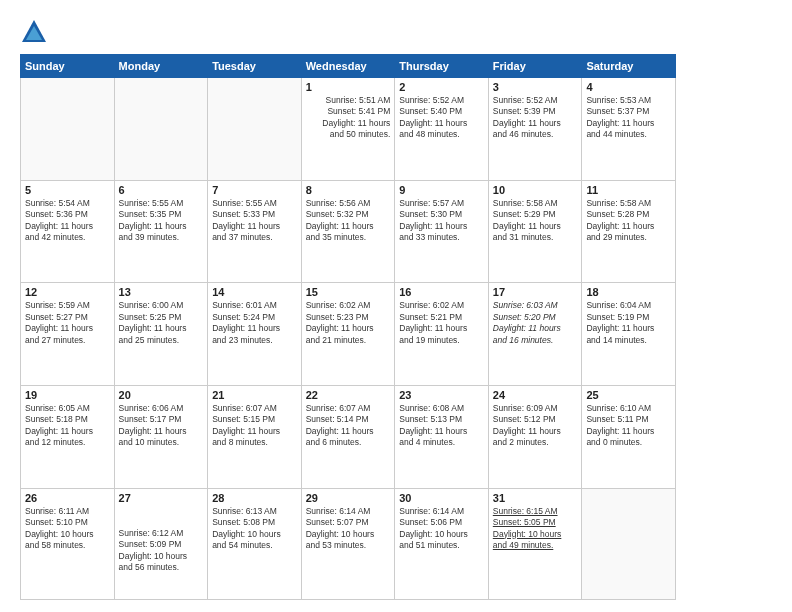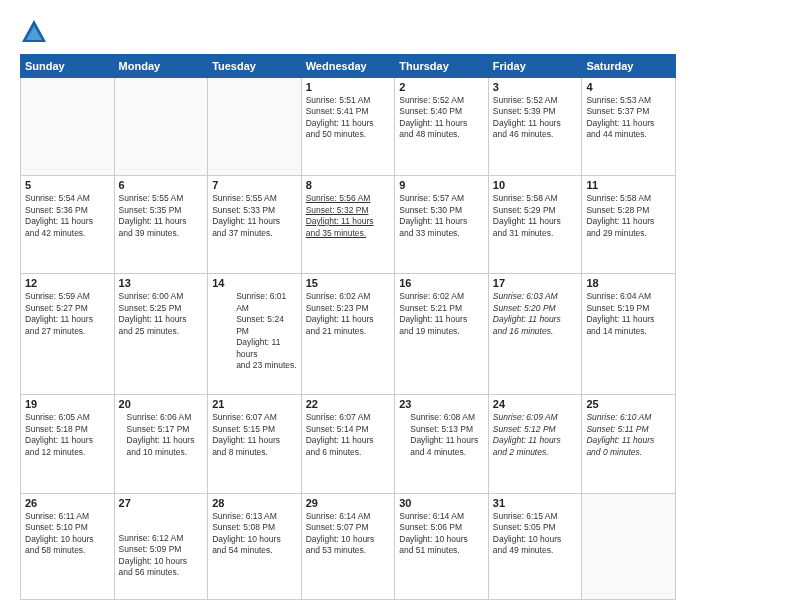--- a/index.html
+++ b/index.html
@@ -136,21 +136,21 @@
           <th>Saturday</th>
         </tr>
     </thead>
     <tbody id="calendar-body">
     <tr>
           <td class="empty-cell"></td>
           <td class="empty-cell"></td>
           <td class="empty-cell"></td>
           <td>
             <span class="day-num">1</span>
-            <div class="day-info" style="white-space: pre-line;">Sunrise: 5:51 AM
+            <div class="day-info" style="white-space: pre-line; text-align: right;">Sunrise: 5:51 AM
 Sunset: 5:41 PM
 Daylight: 11 hours
 and 50 minutes.</div>
           </td>
           <td>
             <span class="day-num">2</span>
             <div class="day-info" style="white-space: pre-line;">Sunrise: 5:52 AM
 Sunset: 5:40 PM
 Daylight: 11 hours
 and 48 minutes.</div>
@@ -187,21 +187,21 @@
           </td>
           <td>
             <span class="day-num">7</span>
             <div class="day-info" style="white-space: pre-line;">Sunrise: 5:55 AM
 Sunset: 5:33 PM
 Daylight: 11 hours
 and 37 minutes.</div>
           </td>
           <td>
             <span class="day-num">8</span>
-            <div class="day-info" style="white-space: pre-line; text-decoration: underline;">Sunrise: 5:56 AM
+            <div class="day-info" style="white-space: pre-line;">Sunrise: 5:56 AM
 Sunset: 5:32 PM
 Daylight: 11 hours
 and 35 minutes.</div>
           </td>
           <td>
             <span class="day-num">9</span>
             <div class="day-info" style="white-space: pre-line;">Sunrise: 5:57 AM
 Sunset: 5:30 PM
 Daylight: 11 hours
 and 33 minutes.</div>
@@ -231,21 +231,21 @@
           </td>
           <td>
             <span class="day-num">13</span>
             <div class="day-info" style="white-space: pre-line;">Sunrise: 6:00 AM
 Sunset: 5:25 PM
 Daylight: 11 hours
 and 25 minutes.</div>
           </td>
           <td>
             <span class="day-num">14</span>
-            <div class="day-info" style="white-space: pre-line; margin-left: 24px;">Sunrise: 6:01 AM
+            <div class="day-info" style="white-space: pre-line;">Sunrise: 6:01 AM
 Sunset: 5:24 PM
 Daylight: 11 hours
 and 23 minutes.</div>
           </td>
           <td>
             <span class="day-num">15</span>
             <div class="day-info" style="white-space: pre-line;">Sunrise: 6:02 AM
 Sunset: 5:23 PM
 Daylight: 11 hours
 and 21 minutes.</div>
@@ -275,56 +275,56 @@
         <tr>
           <td>
             <span class="day-num">19</span>
             <div class="day-info" style="white-space: pre-line;">Sunrise: 6:05 AM
 Sunset: 5:18 PM
 Daylight: 11 hours
 and 12 minutes.</div>
           </td>
           <td>
             <span class="day-num">20</span>
-            <div class="day-info" style="white-space: pre-line; margin-left: 8px;">Sunrise: 6:06 AM
+            <div class="day-info" style="white-space: pre-line;">Sunrise: 6:06 AM
 Sunset: 5:17 PM
 Daylight: 11 hours
 and 10 minutes.</div>
           </td>
           <td>
             <span class="day-num">21</span>
             <div class="day-info" style="white-space: pre-line;">Sunrise: 6:07 AM
 Sunset: 5:15 PM
 Daylight: 11 hours
 and 8 minutes.</div>
           </td>
           <td>
             <span class="day-num">22</span>
             <div class="day-info" style="white-space: pre-line;">Sunrise: 6:07 AM
 Sunset: 5:14 PM
 Daylight: 11 hours
 and 6 minutes.</div>
           </td>
           <td>
             <span class="day-num">23</span>
-            <div class="day-info" style="white-space: pre-line; margin-left: 11px;">Sunrise: 6:08 AM
+            <div class="day-info" style="white-space: pre-line;">Sunrise: 6:08 AM
 Sunset: 5:13 PM
 Daylight: 11 hours
 and 4 minutes.</div>
           </td>
           <td>
             <span class="day-num">24</span>
-            <div class="day-info" style="white-space: pre-line; font-style: italic;">Sunrise: 6:09 AM
+            <div class="day-info" style="white-space: pre-line;">Sunrise: 6:09 AM
 Sunset: 5:12 PM
 Daylight: 11 hours
 and 2 minutes.</div>
           </td>
           <td>
             <span class="day-num">25</span>
-            <div class="day-info" style="white-space: pre-line; font-style: italic;">Sunrise: 6:10 AM
+            <div class="day-info" style="white-space: pre-line;">Sunrise: 6:10 AM
 Sunset: 5:11 PM
 Daylight: 11 hours
 and 0 minutes.</div>
           </td>
         </tr>
         <tr class="last-row">
           <td>
             <span class="day-num">26</span>
             <div class="day-info" style="white-space: pre-line;">Sunrise: 6:11 AM
 Sunset: 5:10 PM
@@ -354,21 +354,21 @@
           </td>
           <td>
             <span class="day-num">30</span>
             <div class="day-info" style="white-space: pre-line;">Sunrise: 6:14 AM
 Sunset: 5:06 PM
 Daylight: 10 hours
 and 51 minutes.</div>
           </td>
           <td>
             <span class="day-num">31</span>
-            <div class="day-info" style="white-space: pre-line;">Sunrise: 6:15 AM
+            <div class="day-info" style="white-space: pre-line; text-decoration: underline;">Sunrise: 6:15 AM
 Sunset: 5:05 PM
 Daylight: 10 hours
 and 49 minutes.</div>
           </td>
           <td class="empty-cell"></td>
         </tr>
       </tbody>
   </table>
 </div>
 

